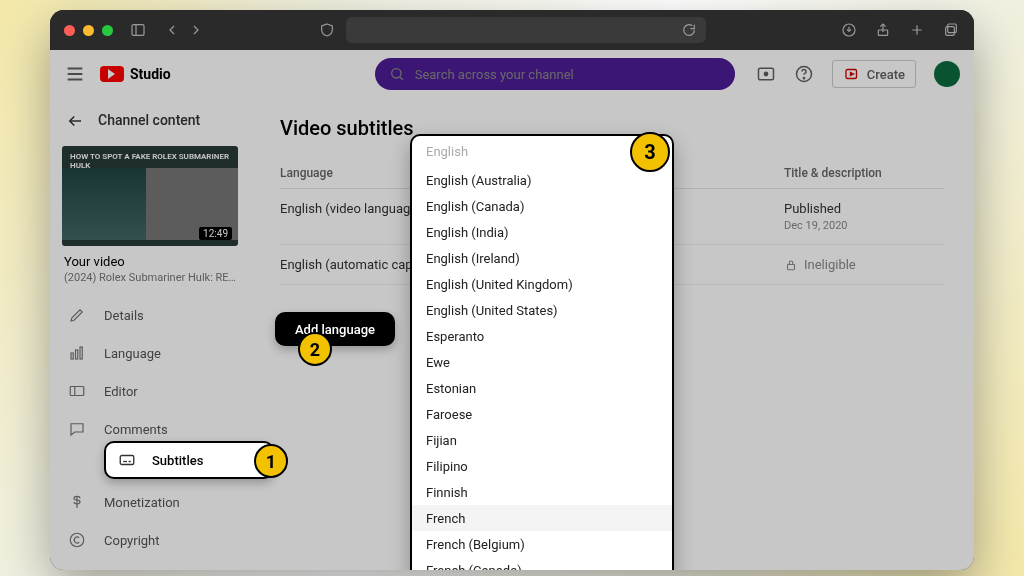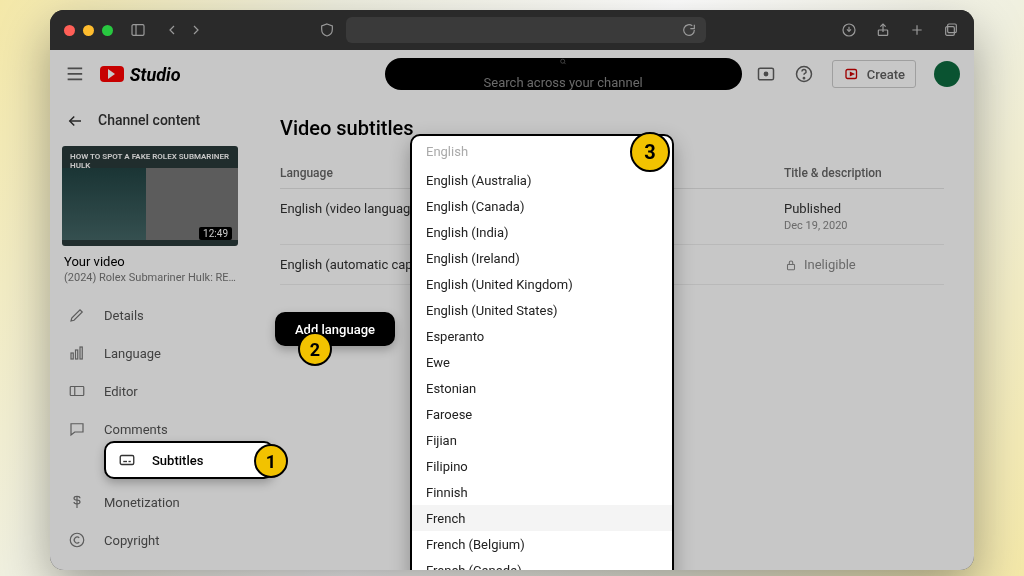--- a/index.html
+++ b/index.html
@@ -22,24 +22,24 @@
   .tb-center { position:absolute; left:50%; transform:translateX(-50%); display:flex; align-items:center; gap:10px; }
   .tb-shield { color:#9a9a9a; }
   .urlbar { width:360px; height:26px; background:#3a3a3a; border-radius:6px; display:flex; align-items:center; justify-content:flex-end; padding:0 8px; }
   .tb-right { margin-left:auto; display:flex; gap:16px; align-items:center; color:#aaa; }
   
   .app { position:absolute; top:40px; left:0; right:0; bottom:0; background:#fff; }
   .overlay-dim { position:absolute; inset:0; background:rgba(0,0,0,0.22); pointer-events:none; }
   
   .yt-header { height:48px; display:flex; align-items:center; padding:0 14px; gap:14px; }
   .menu-icon { width:22px; height:22px; color:#606060; }
-  .logo { display:flex; align-items:center; gap:6px; font-weight:700; font-size:18px;font-style:italic; }
+  .logo { display:flex; align-items:center; gap:6px; font-weight:700; font-size:14px; }
   .logo-play { width:24px; height:16px; background:#ff0000; border-radius:4px; position:relative; }
   .logo-play::after { content:''; position:absolute; left:8px; top:3px; border-left:7px solid #fff; border-top:5px solid transparent; border-bottom:5px solid transparent; }
-  .searchbar { margin-left:190px; width:360px; height:32px; background:#000000; border-radius:20px; display:flex; align-items:center; padding:0 14px; gap:10px; color:#888; font-size:13px;flex-direction:column; }
+  .searchbar { margin-left:190px; width:360px; height:32px; background:#4c1d95; border-radius:20px; display:flex; align-items:center; padding:0 14px; gap:10px; color:#888; font-size:13px; }
   .hdr-right { margin-left:auto; display:flex; align-items:center; gap:18px; color:#606060; }
   .create-btn { display:flex; align-items:center; gap:6px; border:1px solid #ccc; border-radius:3px; padding:4px 10px; font-size:13px; font-weight:500; }
   .avatar { width:26px; height:26px; border-radius:50%; background:#0d6b3f; }
   
   .sidebar { position:absolute; top:48px; left:0; width:200px; bottom:0; padding-top:4px; }
   .back-row { display:flex; align-items:flex-start; gap:14px; padding:10px 16px; font-size:14px; font-weight:500; color:#333; }
   .thumb { margin:6px 12px; width:176px; height:100px; background:#2a3a3a; border-radius:3px; position:relative; overflow:hidden; }
   .thumb-title { position:absolute; top:6px; left:8px; font-size:8px; color:#fff; font-weight:600; }
   .thumb-dur { position:absolute; right:6px; bottom:6px; background:#000; color:#fff; font-size:10px; padding:1px 4px; border-radius:2px; }
   .thumb-l { position:absolute; left:0; top:22px; width:84px; height:72px; background:linear-gradient(#244,#466); }

